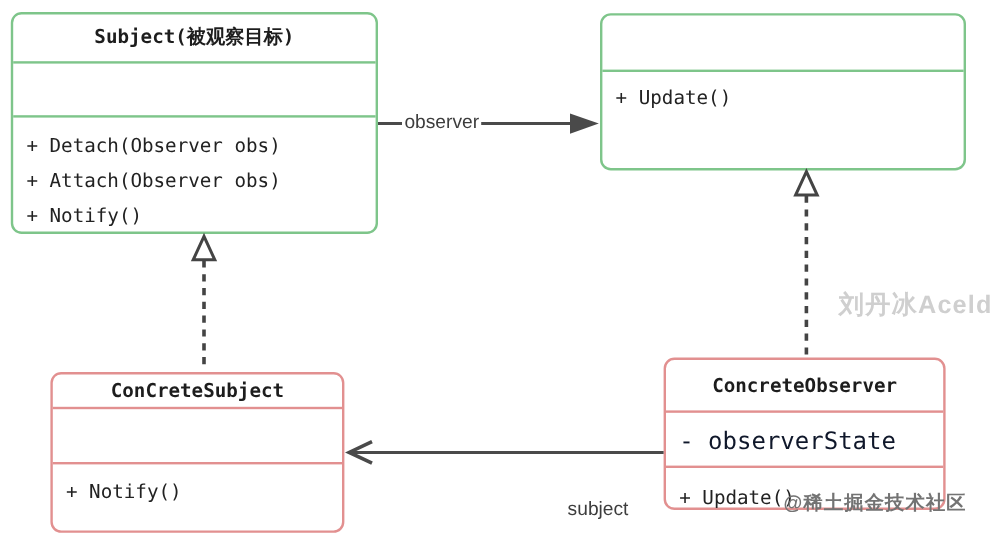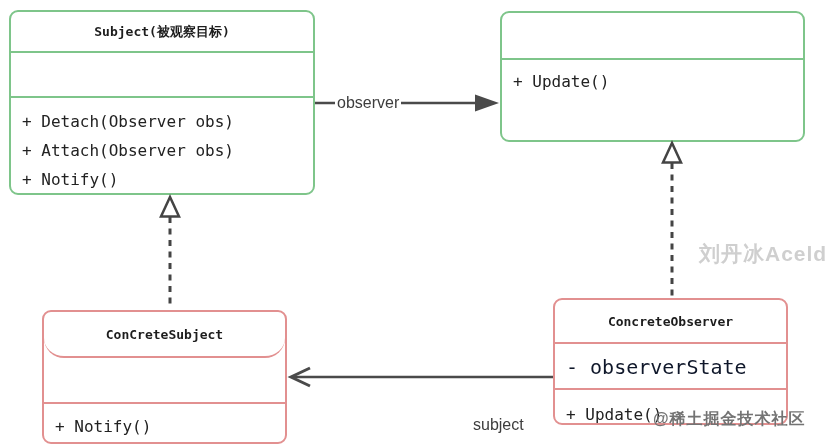--- a/index.html
+++ b/index.html
@@ -25,21 +25,21 @@
     flex-direction: column;
     z-index: 1;
   }
   .uml-class.green  { border: 2px solid #7ec58a; }
   .uml-class.red    { border: 2px solid #e29090; }
   .uml-title {
     display: flex;
     align-items: center;
     justify-content: center;
     font-weight: bold;
-    font-size: 13px;
+    font-size: 16px;
     color: #1d1d1d;
     box-sizing: border-box;
     flex: 0 0 auto;
   }
   .green > .uml-title   { border-bottom: 2px solid #7ec58a; }
   .red   > .uml-title   { border-bottom: 2px solid #e29090; }
   .uml-attrs {
     box-sizing: border-box;
     flex: 0 0 auto;
     font-size: 20px;
@@ -63,21 +63,21 @@
   #subject-box .uml-title    { height: 41px; }
   #subject-box .uml-attrs    { height: 45px; }
   #subject-box .uml-methods  { padding-top: 9px; }
 
   #observer-box         { left: 500px; top: 11px;  width: 305px; height: 131px; }
   #observer-box .uml-title   { height: 40px; }
   #observer-box .uml-attrs   { height: 47px; }
   #observer-box .uml-methods { padding-top: 7px; }
 
   #concrete-subject-box { left: 42px;  top: 310px; width: 245px; height: 134px; }
-  #concrete-subject-box .uml-title   { height: 46px; border-radius: 20px; }
+  #concrete-subject-box .uml-title   { height: 29px; }
   #concrete-subject-box .uml-attrs   { height: 46px; }
   #concrete-subject-box .uml-methods { padding-top: 8px; }
 
   #concrete-observer-box{ left: 553px; top: 298px; width: 235px; height: 127px; }
   #concrete-observer-box .uml-title   { height: 44px; }
   #concrete-observer-box .uml-attrs   { height: 46px; padding-top: 9px; }
   #concrete-observer-box .uml-methods { padding-top: 10px; }
 
   
   svg.overlay {

